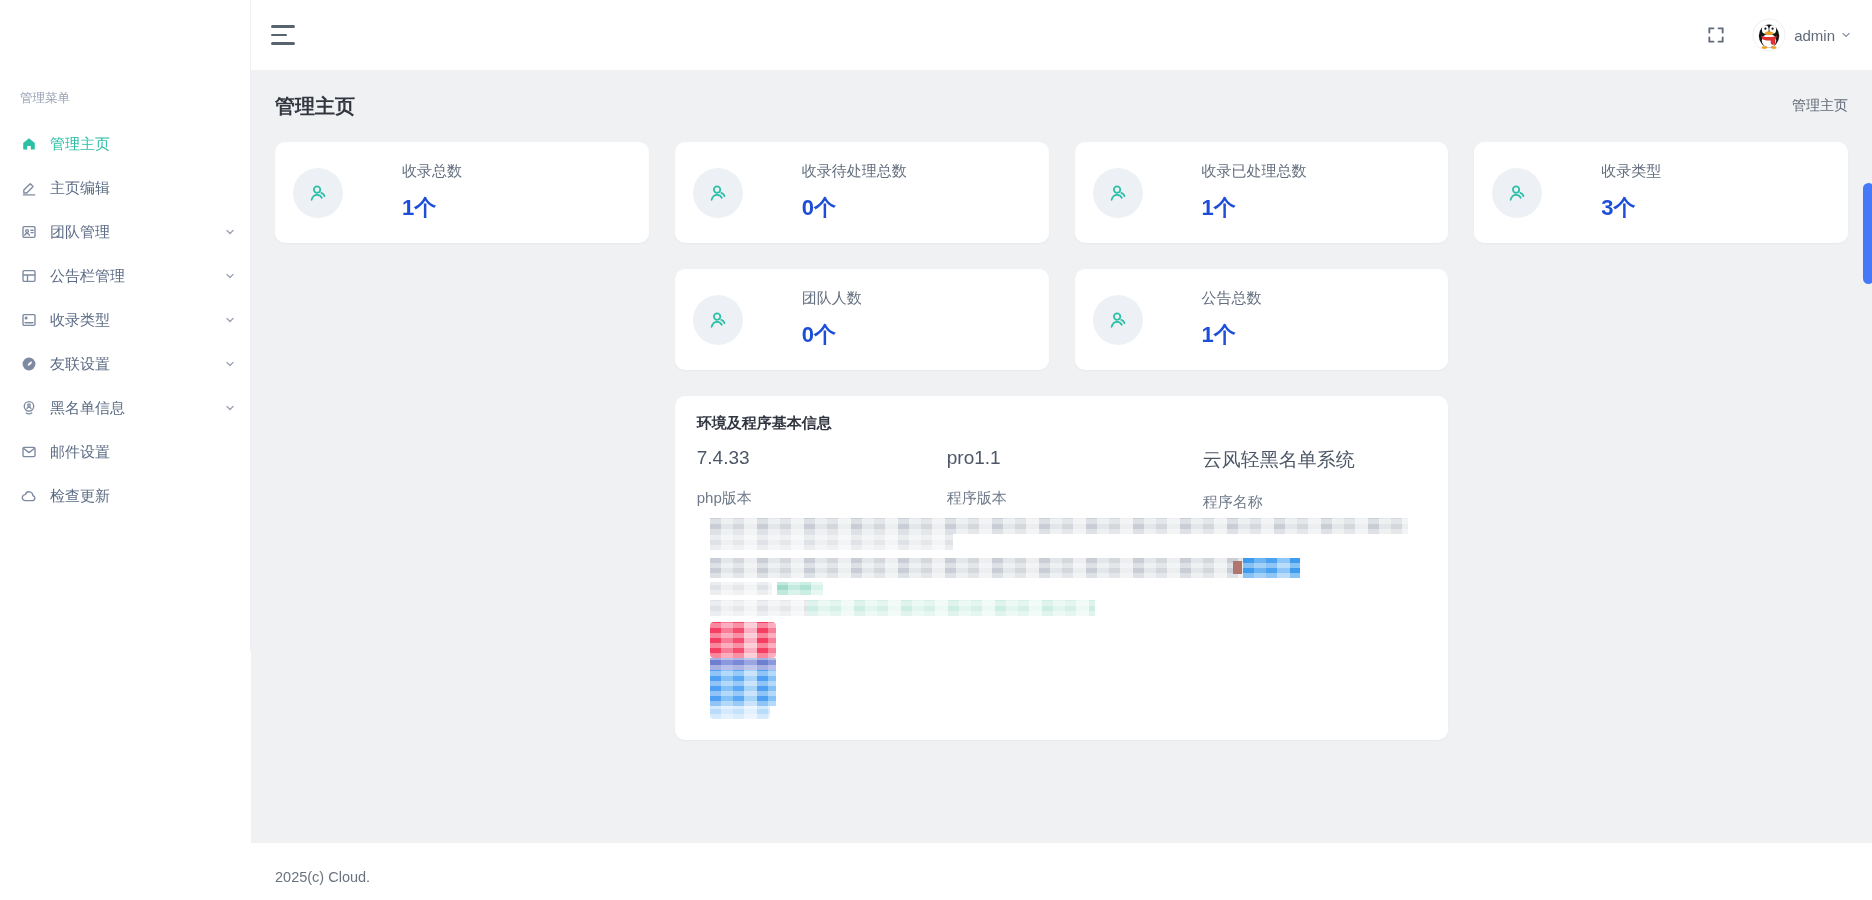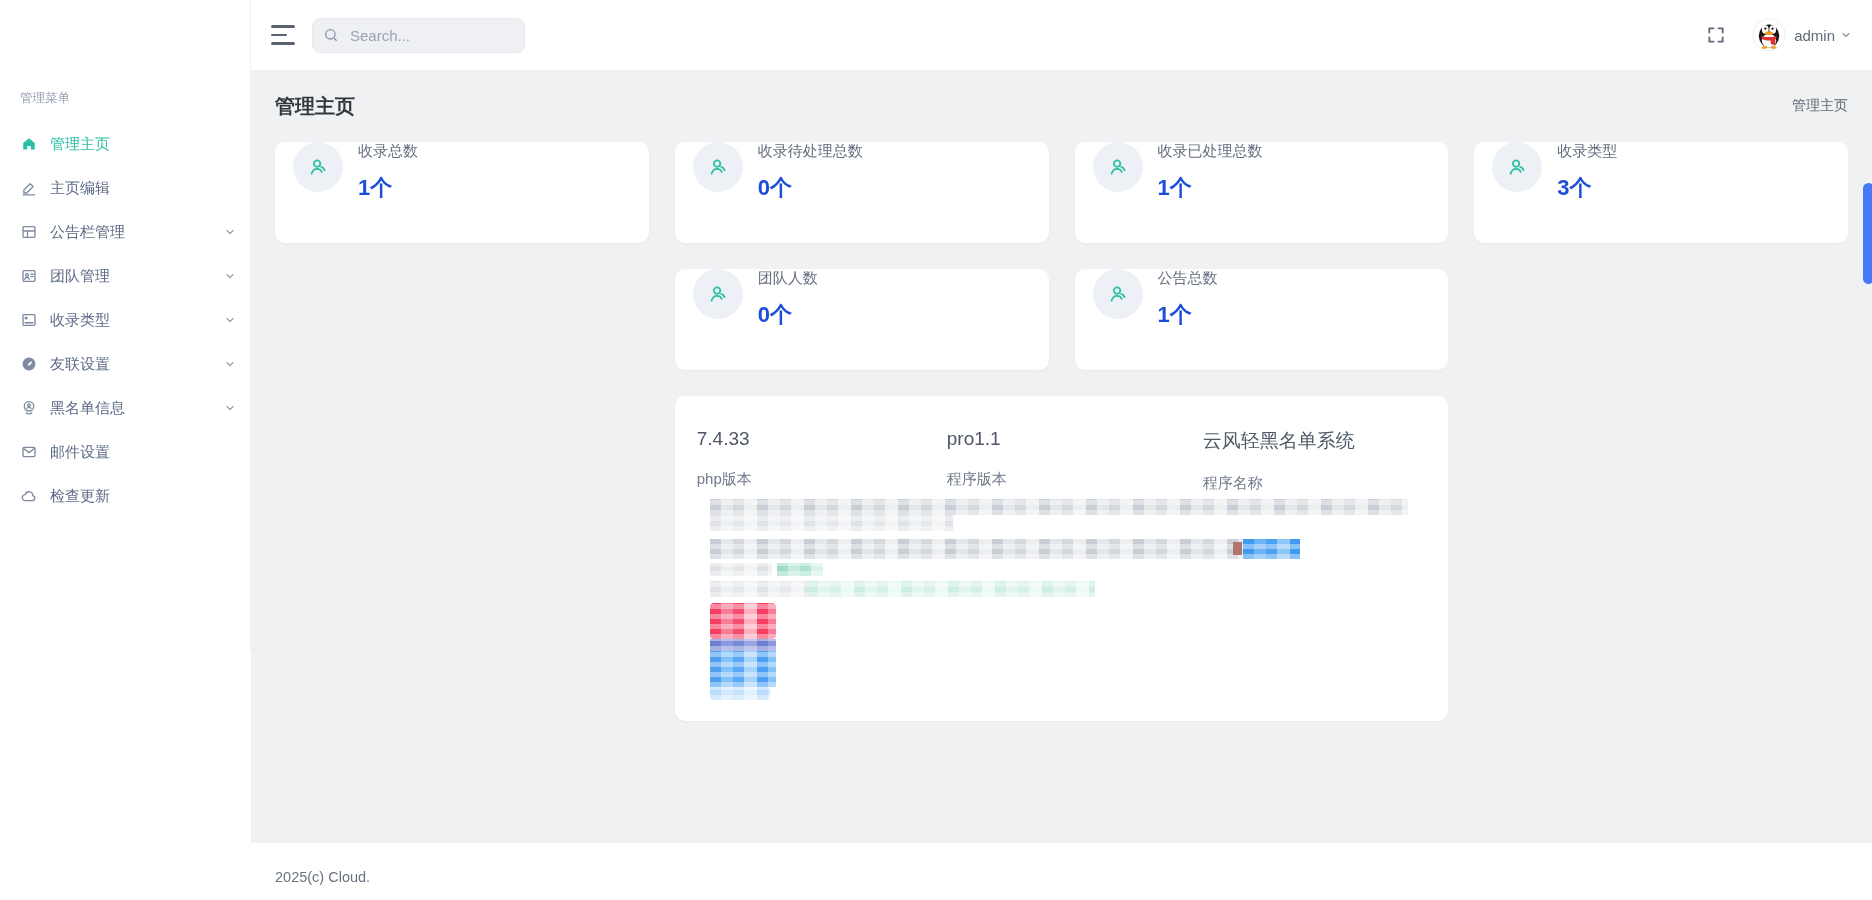--- a/index.html
+++ b/index.html
@@ -46,22 +46,22 @@
   .user-caret svg{width:12px;height:12px;}
 
   
   .main{position:absolute;left:251px;top:70px;right:0;height:773px;background:#f0f1f3;
         box-sizing:border-box;padding:22px 24px;overflow:hidden;}
   .titlerow{display:flex;align-items:center;justify-content:space-between;height:28px;}
   .page-title{font-size:20px;font-weight:bold;color:#32363f;}
   .breadcrumb{font-size:14px;color:#5f6977;cursor:pointer;}
 
   .stats{display:grid;grid-template-columns:repeat(4,1fr);gap:26px;margin-top:22px;}
-  .stat-card{height:101px;background:#fff;border-radius:10px;display:flex;
-             padding:0 18px;box-shadow:0 1px 2px rgba(30,40,60,.04);}
+  .stat-card{height:101px;background:#fff;border-radius:10px;display:flex;align-items:center;
+             padding:0 18px;box-shadow:0 1px 2px rgba(30,40,60,.04);gap:44px;}
   .stat-ic{width:50px;height:50px;border-radius:50%;background:#edf1f6;display:flex;
            align-items:center;justify-content:center;color:#2bbfa5;flex:none;}
   .stat-ic svg{width:22px;height:22px;}
   .stat-texts{margin-left:15px;}
   .stat-label{font-size:15px;color:#636e7e;}
   .stat-value{font-size:22px;font-weight:bold;color:#1d4ed8;margin-top:12px;}
 
   .bottom{display:grid;grid-template-columns:repeat(4,1fr);gap:26px;margin-top:26px;}
   .info-card{grid-column:2/4;background:#fff;border-radius:10px;box-shadow:0 1px 2px rgba(30,40,60,.04);
              padding:18px 22px 20px;box-sizing:border-box;min-height:320px;}
@@ -118,42 +118,42 @@
             <svg viewBox="0 0 24 24" fill="none" stroke="currentColor" stroke-width="1.8" stroke-linecap="round" stroke-linejoin="round">
               <path d="M13.6 6.2l3.9 3.9L9 18.6H5.1v-3.9Z"></path>
               <path d="M4.5 21.2h15"></path>
             </svg>
           </span>
     <span class="mi-label">主页编辑</span>
 
   </div>
         <div class="menu-item">
     <span class="mi-icon">
-            <svg viewBox="0 0 24 24" fill="none" stroke="currentColor" stroke-width="1.8" stroke-linejoin="round">
-              <rect x="4" y="4.8" width="16" height="14.4" rx="1.5"></rect>
-              <path d="M4 10.6h16M10 10.6V19.2"></path>
-            </svg>
-          </span>
-    <span class="mi-label">公告栏管理</span>
-    <span class="mi-chevron">
-      <svg viewBox="0 0 24 24" fill="none" stroke="currentColor" stroke-width="2.6" stroke-linecap="round">
-              <path d="m6 9 6 6 6-6"></path>
-            </svg>
-    </span>
-  </div>
-        <div class="menu-item">
-    <span class="mi-icon">
             <svg viewBox="0 0 24 24" fill="none" stroke="currentColor" stroke-width="1.8" stroke-linecap="round" stroke-linejoin="round">
               <rect x="4" y="4.8" width="16" height="14.4" rx="1.5"></rect>
               <circle cx="9.4" cy="10.8" r="1.9"></circle>
               <path d="M6.3 16.4c.6-1.7 1.8-2.6 3.1-2.6s2.5.9 3.1 2.6"></path>
               <path d="M14.6 9.6h3M14.6 12.8h3"></path>
             </svg>
           </span>
     <span class="mi-label">团队管理</span>
+    <span class="mi-chevron">
+      <svg viewBox="0 0 24 24" fill="none" stroke="currentColor" stroke-width="2.6" stroke-linecap="round">
+              <path d="m6 9 6 6 6-6"></path>
+            </svg>
+    </span>
+  </div>
+        <div class="menu-item">
+    <span class="mi-icon">
+            <svg viewBox="0 0 24 24" fill="none" stroke="currentColor" stroke-width="1.8" stroke-linejoin="round">
+              <rect x="4" y="4.8" width="16" height="14.4" rx="1.5"></rect>
+              <path d="M4 10.6h16M10 10.6V19.2"></path>
+            </svg>
+          </span>
+    <span class="mi-label">公告栏管理</span>
     <span class="mi-chevron">
       <svg viewBox="0 0 24 24" fill="none" stroke="currentColor" stroke-width="2.6" stroke-linecap="round">
               <path d="m6 9 6 6 6-6"></path>
             </svg>
     </span>
   </div>
         <div class="menu-item">
     <span class="mi-icon">
             <svg viewBox="0 0 24 24" fill="none" stroke="currentColor" stroke-width="1.8" stroke-linecap="round" stroke-linejoin="round">
               <rect x="4" y="4.8" width="16" height="14.4" rx="1.5"></rect>
@@ -219,27 +219,20 @@
   </div>
       </nav>
   </aside>
 
   <header class="header">
     <div class="burger">
         <i></i>
         <i></i>
         <i></i>
       </div>
-    <div class="searchbox">
-      <svg viewBox="0 0 24 24" fill="none" stroke="currentColor" stroke-width="2">
-          <circle cx="11" cy="11" r="7"></circle>
-          <path d="m16.5 16.5 4 4"></path>
-        </svg>
-      <input type="text" placeholder="Search..." style="">
-    </div>
     <div class="header-spacer"></div>
     <div class="fs-btn">
       <svg viewBox="0 0 24 24" fill="none" stroke="currentColor" stroke-width="2.2" stroke-linecap="round">
           <path d="M4 9V4h5M15 4h5v5M20 15v5h-5M9 20H4v-5"></path>
         </svg>
     </div>
     <div class="user-wrap">
       <span class="avatar">
         <svg viewBox="0 0 40 40">
           <circle cx="20" cy="20" r="19.5" fill="#fff"></circle>
@@ -348,20 +341,21 @@
     </span>
     <span class="stat-texts">
       <div class="stat-label">公告总数</div>
       <div class="stat-value">1个</div>
     </span>
   </div>
       </div>
 
     <div class="bottom">
       <div class="info-card">
+        <div class="info-title">环境及程序基本信息</div>
         <div class="info-fields">
             <div class="info-field">
     <div class="field-value">7.4.33</div>
     <div class="field-label">php版本</div>
   </div>
             <div class="info-field">
     <div class="field-value">pro1.1</div>
     <div class="field-label">程序版本</div>
   </div>
             <div class="info-field">

